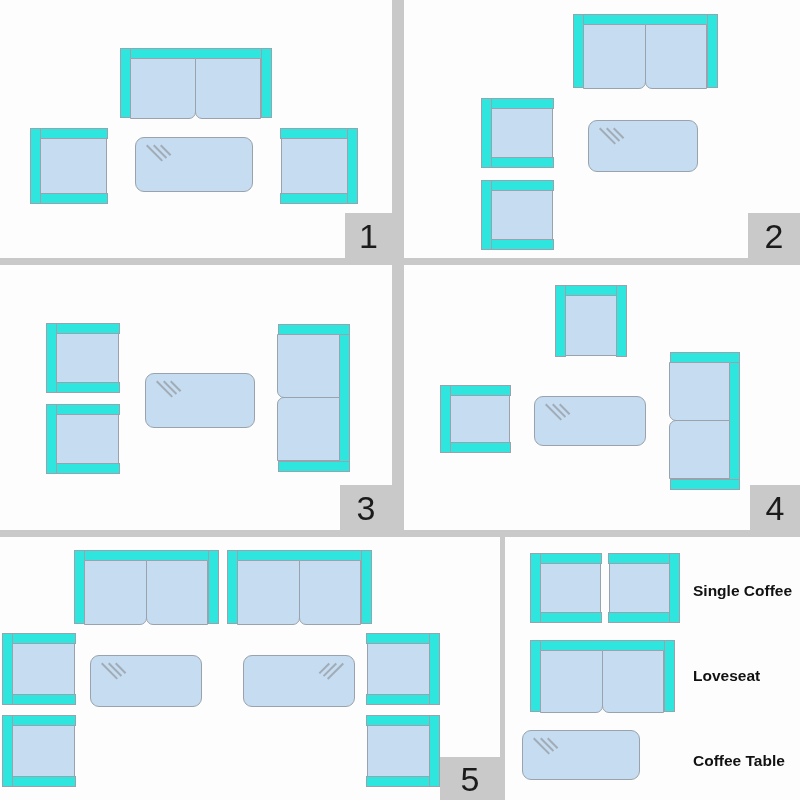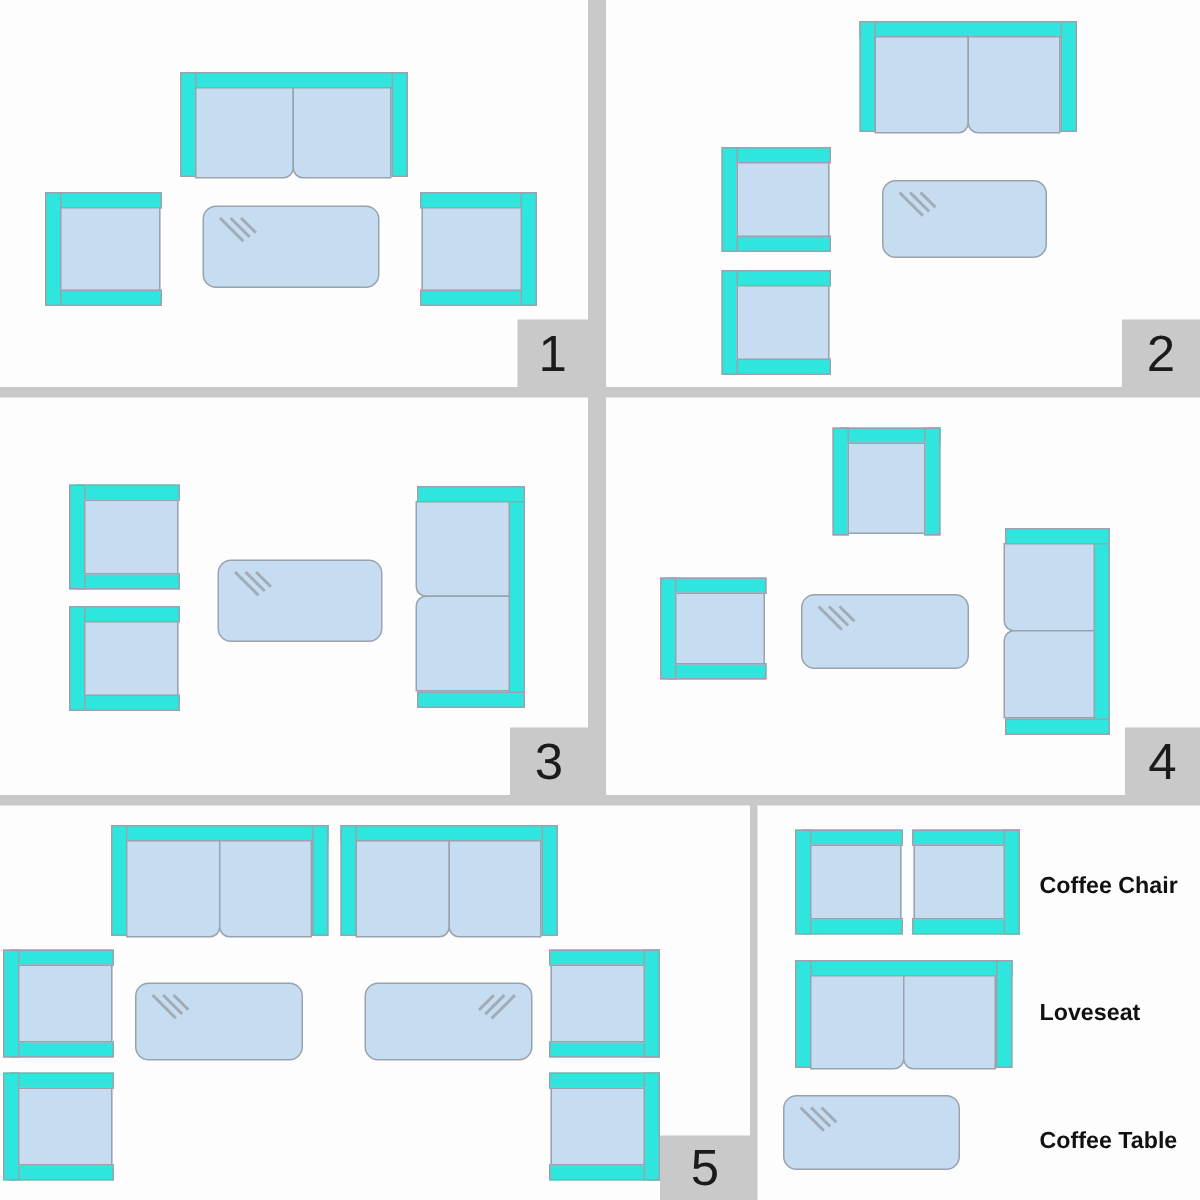--- a/index.html
+++ b/index.html
@@ -255,21 +255,21 @@
       <div class="bar" style="left: 4.95px; bottom: 0px; right: 0px; height: 11px;"></div>
       <div class="bar" style="left: 0px; top: 0px; bottom: 0px; width: 11px;"></div>
       <div class="cushion" style="inset: 10px 1px 10px 10px;"></div>
     </div>
     <div class="fx" style="left: 608px; top: 553px; width: 72px; height: 70px;">
       <div class="bar" style="left: 0px; top: 0px; right: 0px; height: 11px;"></div>
       <div class="bar" style="left: 0px; bottom: 0px; right: 0px; height: 11px;"></div>
       <div class="bar" style="right: 0px; top: 0px; bottom: 0px; width: 11px;"></div>
       <div class="cushion" style="inset: 10px 10px 10px 1px;"></div>
     </div>
-    <div class="legend-label" style="left: 693px; top: 582px;">Coffee Chair</div>
+    <div class="legend-label" style="left: 693px; top: 582px;">Single Coffee</div>
     <div class="fx" style="left: 530px; top: 640px; width: 145px; height: 72px;">
       <div class="bar" style="left: 0px; right: 0px; top: 0px; height: 11px;"></div>
       <div class="bar" style="left: 0px; top: 0px; bottom: 0px; width: 11px;"></div>
       <div class="bar" style="right: 0px; top: 0px; bottom: 0px; width: 11px;"></div>
       <div class="cushion" style="left: 10px; top: 10px; width: 62.5px; bottom: -1px; border-radius: 0px 0px 7px;"></div>
       <div class="cushion" style="left: 71.5px; top: 10px; width: 62.5px; bottom: -1px; border-radius: 0px 0px 0px 7px;"></div>
     </div>
     <div class="legend-label" style="left: 693px; top: 667px;">Loveseat</div>
     <div class="table-top" style="left: 522px; top: 730px; width: 118px; height: 50px;">
       <div class="hash" style="left: 7px; top: 5px;">

